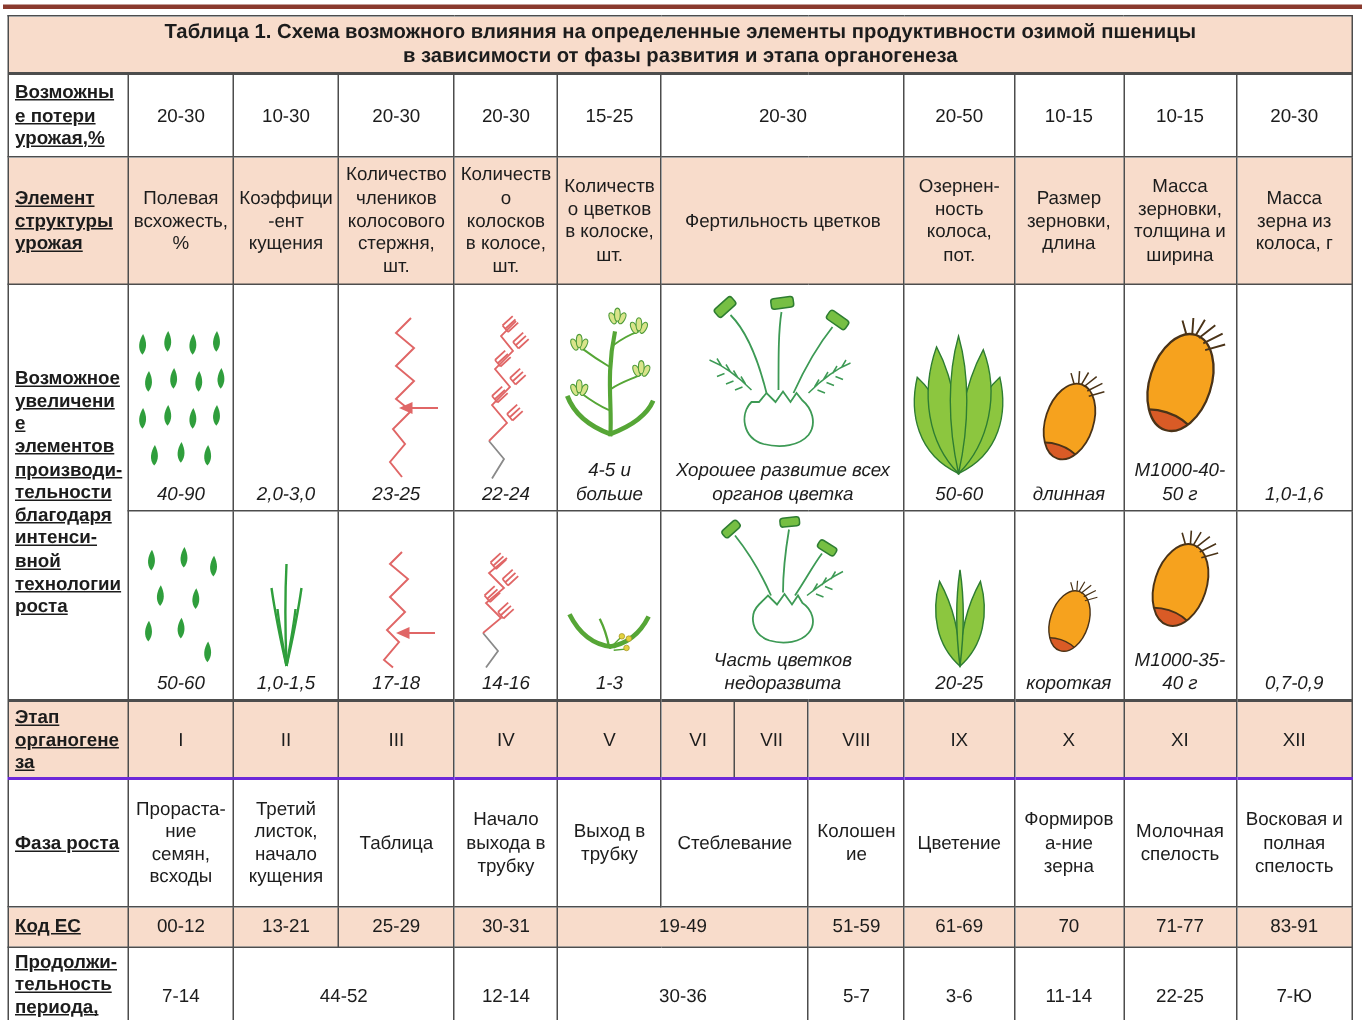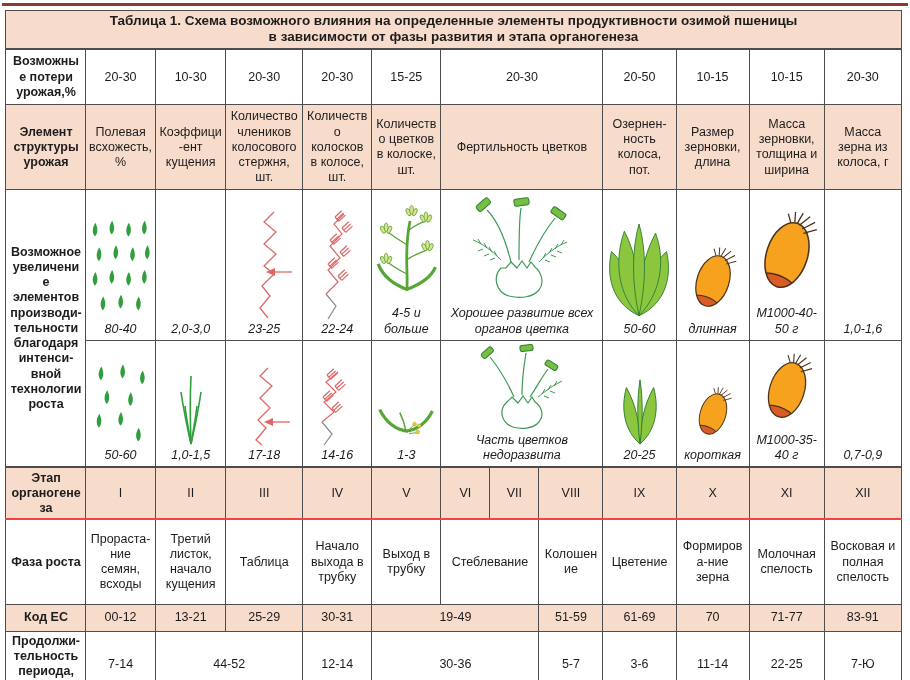--- a/index.html
+++ b/index.html
@@ -1,23 +1,23 @@
 <!DOCTYPE html>
 <html><head>
 <meta charset="utf-8">
 <style>
   html,body{margin:0;padding:0;background:#fff;font-family:"Liberation Sans",sans-serif;color:#1c1c1c;}
   .page{width:910px;height:680px;box-sizing:border-box;position:relative;}
   .top-rule{height:3px;background:#8A3A2E;margin:3px 2px 4px 2px;}
   table{border-collapse:collapse;table-layout:fixed;width:897px;margin-left:5px;border:1.5px solid #4D4D4D;}
   td{border:1px solid #4D4D4D;padding:2px 3px;font-size:12.5px;line-height:1.22;text-align:center;vertical-align:middle;overflow:hidden;word-wrap:break-word;}
-  td.lab{text-align:center;font-weight:bold;padding-left:4px;}
+  td.lab{text-align:left;font-weight:bold;padding-left:4px;text-decoration:underline;}
   .pe{background:#F8DCCB;}
   td.title{background:#F8DCCB;font-weight:bold;font-size:13.5px;text-align:center;border-bottom:2px solid #4D4D4D;}
-  tr.r-stage td{border-top:2px solid #4D4D4D;border-bottom:2px solid #ef4444;}
+  tr.r-stage td{border-top:2px solid #4D4D4D;border-bottom:2px solid #6d28d9;}
   td.pic{vertical-align:bottom;padding-bottom:3px;font-style:italic;}
   .art{display:flex;justify-content:center;align-items:flex-end;}
   .pv{margin-top:2px;}
   svg{display:block;}
 </style>
 </head>
 <body>
 
 <svg width="0" height="0" style="position:absolute" aria-hidden="true">
   <defs>
@@ -115,21 +115,21 @@
                 <use href="#dp" x="55" y="25"></use>
             <use href="#dp" x="2" y="52"></use>
                 <use href="#dp" x="19" y="50"></use>
                 <use href="#dp" x="36" y="52"></use>
                 <use href="#dp" x="52" y="50"></use>
             <use href="#dp" x="10" y="77"></use>
                 <use href="#dp" x="28" y="75"></use>
                 <use href="#dp" x="46" y="77"></use>
           </svg>
         </div>
-        <div class="pv">80-40</div>
+        <div class="pv">40-90</div>
       </td>
       <td class="pic">
         <div class="pv">2,0-3,0</div>
       </td>
       <td class="pic">
         <div class="art">
           <svg width="60" height="112" viewBox="0 0 60 112">
             <polyline points="40,4 30,14 42,24 30,36 42,46 30,58 40,66 28,78 36,88 26,100 34,110" stroke="#E06666" stroke-width="1.3" fill="none"></polyline>
             <line x1="58" y1="64" x2="38" y2="64" stroke="#E06666" stroke-width="1.3"></line>
             <polygon points="32,64 41,60 41,68" fill="#E06666"></polygon>

